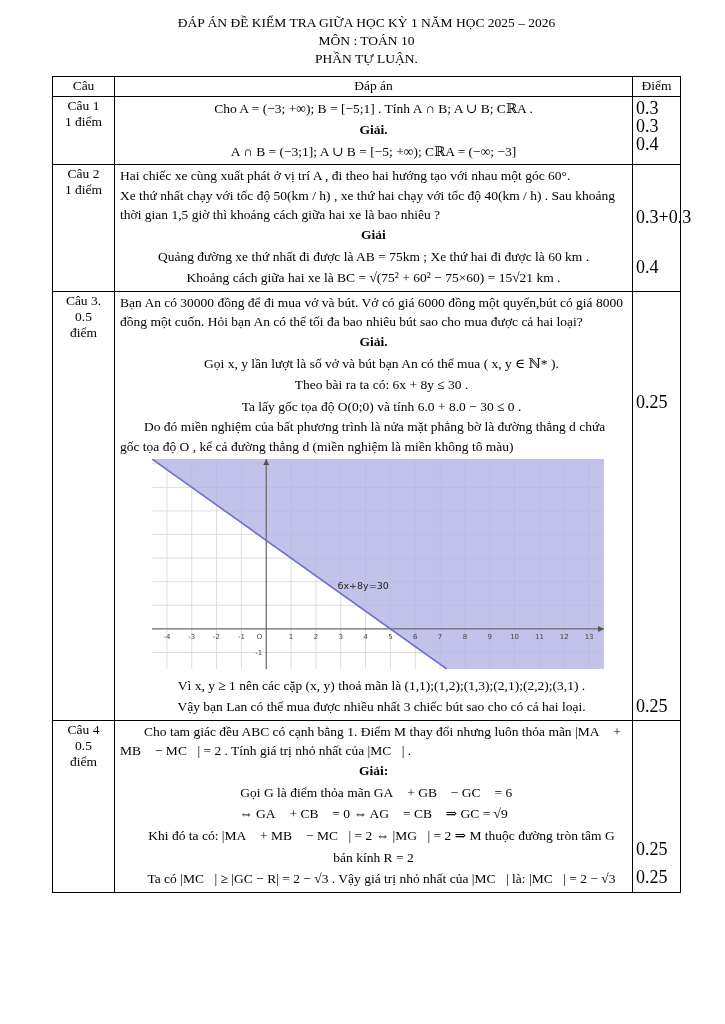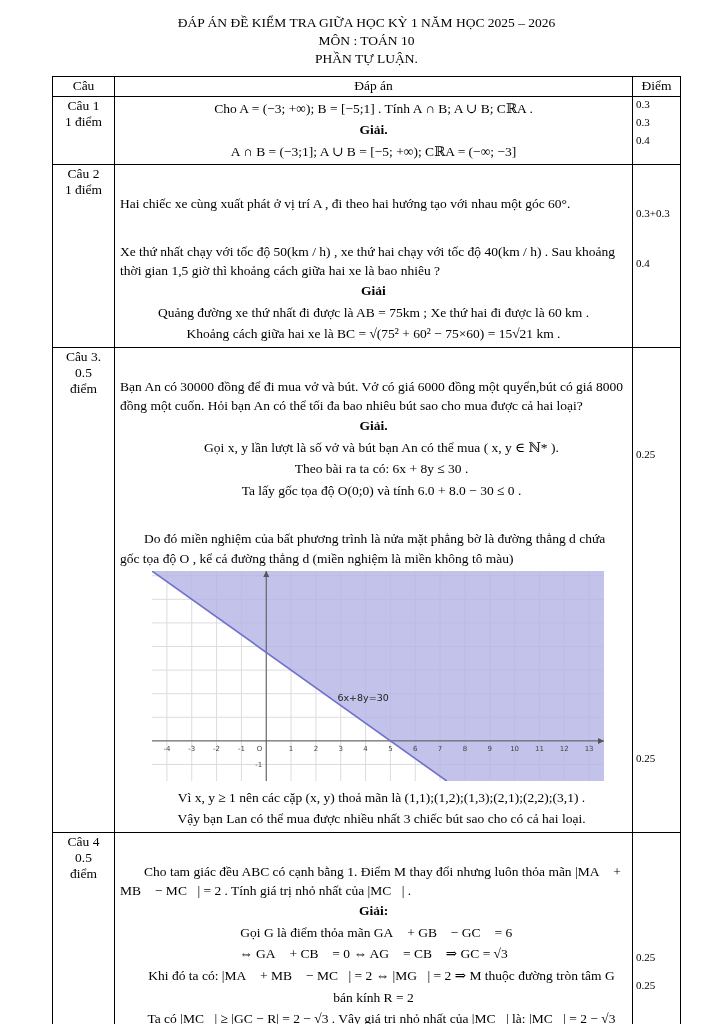--- a/index.html
+++ b/index.html
@@ -9,27 +9,27 @@
     font-size:13.5px;color:#000;
   }
   .page{padding:14px 44px 0 52px;}
   .title-block{text-align:center;font-weight:normal;line-height:1.35;}
   .title-line{white-space:nowrap;}
   table.answer-table{border-collapse:collapse;table-layout:fixed;width:628px;margin-top:7px;}
   .answer-table td{border:1px solid #000;vertical-align:top;padding:1px 5px 2px 5px;}
   .hdr{text-align:center;padding:0 2px;}
   .q-cell{text-align:center;padding-top:2px;}
   .ans div.ln{line-height:1.6;text-align:center;}
-  .ans div.para{line-height:1.42;margin-top:28px;}
+  .ans div.para{line-height:1.42;}
   .giai{text-align:center;font-weight:bold;}
   .ctr{text-align:center;}
   .ind{padding-left:16px;}
   .ind2{text-indent:24px;}
   .score-cell{position:relative;padding:0;}
-  .score{position:absolute;left:3px;white-space:nowrap;font-size:11px;}
+  .score{position:absolute;left:3px;white-space:nowrap;font-size:18px;}
   .graph-wrap{text-align:center;margin:3px 0 2px 8px;}
 </style>
 </head>
 <body>
 
 <div class="page">
 
   <div class="title-block">
     <div class="title-line">ĐÁP ÁN ĐỀ KIỂM TRA GIỮA HỌC KỲ 1 NĂM HỌC 2025 – 2026</div>
     <div>MÔN : TOÁN 10</div>
@@ -165,21 +165,21 @@
     <tr>
       <td class="q-cell">
         <div>Câu 4</div>
         <div>0.5</div>
         <div>điểm</div>
       </td>
       <td class="ans">
         <div class="para ind2">Cho tam giác đều ABC  có cạnh bằng 1. Điểm  M  thay đổi nhưng luôn thỏa mãn |MA⃗ + MB⃗ − MC⃗| = 2 . Tính giá trị nhỏ nhất của  |MC⃗| .</div>
         <div class="ln giai">Giải:</div>
         <div class="ln ind">Gọi  G  là điểm thỏa mãn  GA⃗ + GB⃗ − GC⃗ = 6⃗</div>
-        <div class="ln ctr">⇔ GA⃗ + CB⃗ = 0 ⇔ AG⃗ = CB⃗ ⇒ GC = √3</div>
+        <div class="ln ctr">⇔ GA⃗ + CB⃗ = 0 ⇔ AG⃗ = CB⃗ ⇒ GC = √9</div>
         <div class="ln ind">Khi đó ta có:  |MA⃗ + MB⃗ − MC⃗| = 2 ⇔ |MG⃗| = 2  ⇒ M  thuộc đường tròn tâm  G</div>
         <div class="ln">bán kính  R = 2</div>
         <div class="ln ind">Ta có  |MC⃗| ≥ |GC − R| = 2 − √3 . Vậy giá trị nhỏ nhất của  |MC⃗|  là:  |MC⃗| = 2 − √3</div>
       </td>
       <td class="score-cell">
         <span class="score" style="top:118px">0.25</span>
         <span class="score" style="top:146px">0.25</span>
       </td>
     </tr>
   </tbody>

